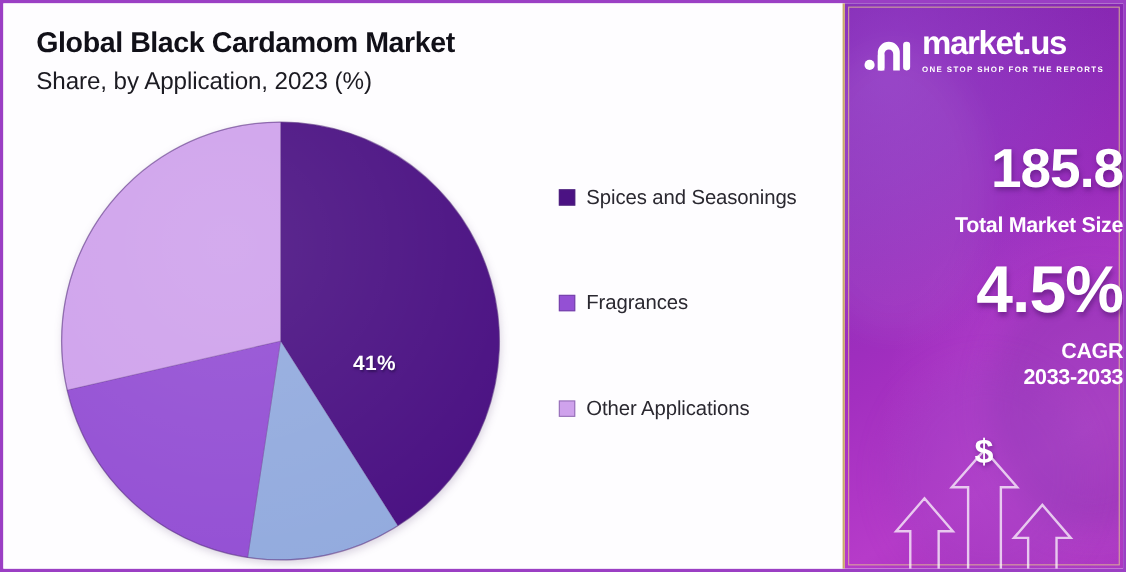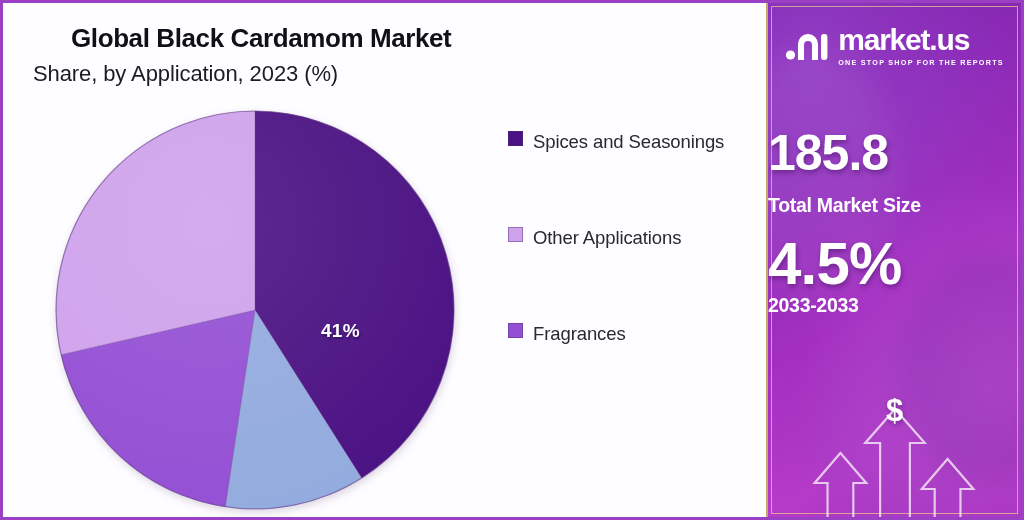--- a/index.html
+++ b/index.html
@@ -20,21 +20,20 @@
   
   #chart-area {
     position:absolute; left:0; top:0;
     width:763px; height:514px;
     background:#fefdff;
   }
   #title {
     position:absolute; left:30px; top:20px;
     font-size:26px; font-weight:bold; color:#111018;
     letter-spacing:-0.4px;
-    margin-left:38px;
   }
   #subtitle {
     position:absolute; left:30px; top:58px;
     font-size:22px; font-weight:normal; color:#1c1b22;
     letter-spacing:-0.1px;
   }
 
   #pie-wrap {
     position:absolute;
     left:50px; top:105px;
@@ -55,21 +54,21 @@
     text-shadow:1px 2px 2px rgba(30,10,60,0.55);
     letter-spacing:0.3px;
   }
 
   
   #legend {
     position:absolute; left:505px; top:128px;
     width:250px;
   }
   .legend-item {
-    display:flex; align-items:flex-start;
+    display:flex; align-items:center;
     height:96px;
   }
   .legend-swatch {
     width:15px; height:15px;
     border:1px solid rgba(80,50,120,0.45);
     flex:0 0 auto;
     margin-right:10px;
   }
   .legend-label {
     font-size:18.5px; color:#2a2830;
@@ -96,34 +95,34 @@
     position:absolute; border-radius:50%;
     background:rgba(255,255,255,0.05);
     filter:blur(14px);
   }
   #tex1 { left:-40px; top:40px; width:170px; height:260px; }
   #tex2 { left:130px; top:250px; width:190px; height:230px; background:rgba(120,40,160,0.30); }
   #tex3 { left:40px; top:330px; width:180px; height:200px; background:rgba(150,60,190,0.28); }
 
   #logo-row {
     position:absolute; left:0; top:22px; width:100%;
-    display:flex; align-items:center; justify-content:center;
+    display:flex; align-items:flex-end; justify-content:center;
   }
   #logo-mark { margin-right:7px; }
   #logo-text-block { display:flex; flex-direction:column; }
   #logo-word {
     font-size:30px; font-weight:bold; color:#ffffff;
     letter-spacing:-1.2px; line-height:1;
   }
   #logo-tagline {
     font-size:7.2px; font-weight:bold; color:#ffffff;
     letter-spacing:1.25px; margin-top:3px;
   }
 
-  #stat-block { position:absolute; left:0; top:125px; width:100%; text-align:left; }
+  #stat-block { position:absolute; left:0; top:125px; width:100%; text-align:right;padding-left:16px; }
   #market-value {
     font-size:50px; font-weight:bold; color:#ffffff;
     letter-spacing:-1px; line-height:1;
     text-shadow:1px 3px 5px rgba(70,15,100,0.5);
   }
   .stat-caption {
     font-size:19.5px; font-weight:bold; color:#ffffff;
     line-height:1.22; letter-spacing:-0.3px;
   }
   #market-caption { margin-top:16px; }
@@ -172,26 +171,26 @@
       </svg>
       <div id="slice-label">41%</div>
     </div>
 
     <div id="legend">
       <div class="legend-item">
         <span class="legend-swatch" style="background:#4B1283"></span>
         <span class="legend-label">Spices and Seasonings</span>
       </div>
       <div class="legend-item">
+        <span class="legend-swatch" style="background:#9450D4"></span>
+        <span class="legend-label">Fragrances</span>
+      </div>
+      <div class="legend-item">
         <span class="legend-swatch" style="background:#CFA2EC"></span>
         <span class="legend-label">Other Applications</span>
-      </div>
-      <div class="legend-item">
-        <span class="legend-swatch" style="background:#9450D4"></span>
-        <span class="legend-label">Fragrances</span>
       </div>
     </div>
   </div>
 
   <div id="brand-panel">
     <div class="panel-texture" id="tex1"></div>
     <div class="panel-texture" id="tex2"></div>
     <div class="panel-texture" id="tex3"></div>
     <div id="brand-inner-border"></div>
 
@@ -207,20 +206,21 @@
         <div id="logo-tagline">ONE STOP SHOP FOR THE REPORTS</div>
       </div>
     </div>
 
     <div id="stat-block">
       <div id="market-value">185.8</div>
       <div class="stat-caption" id="market-caption">
         <div>Total Market Size</div>
       </div>
       <div id="cagr-value">4.5%</div>
+      <div class="stat-caption" id="cagr-caption">CAGR</div>
       <div class="stat-caption" id="cagr-years">2033-2033</div>
     </div>
 
     <div id="dollar">$</div>
 
     <svg id="arrows" viewBox="0 0 255 130" preserveAspectRatio="none">
       <g fill="none" stroke="rgba(255,255,255,0.72)" stroke-width="2.2">
         <path d="M128 18 L158 52 L143 52 L143 130 L113 130 L113 52 L98 52 Z"></path>
         <path d="M73 62 L99 92 L86 92 L86 130 L60 130 L60 92 L47 92 Z"></path>
         <path d="M181 68 L207 98 L194 98 L194 130 L168 130 L168 98 L155 98 Z"></path>

